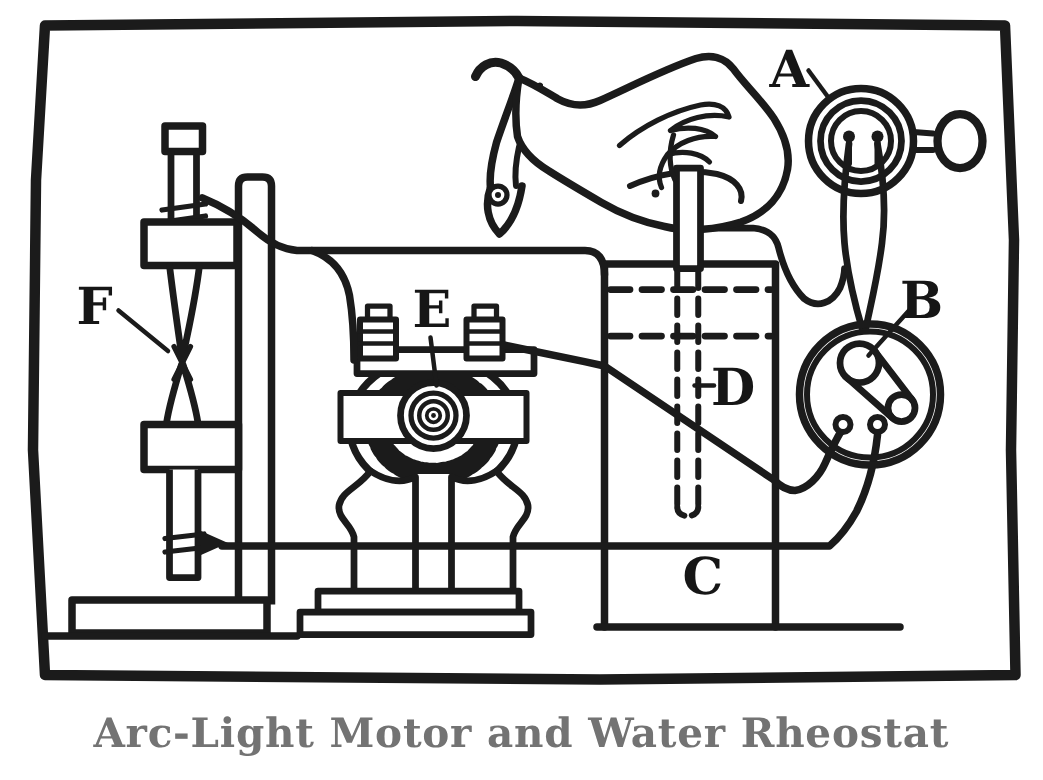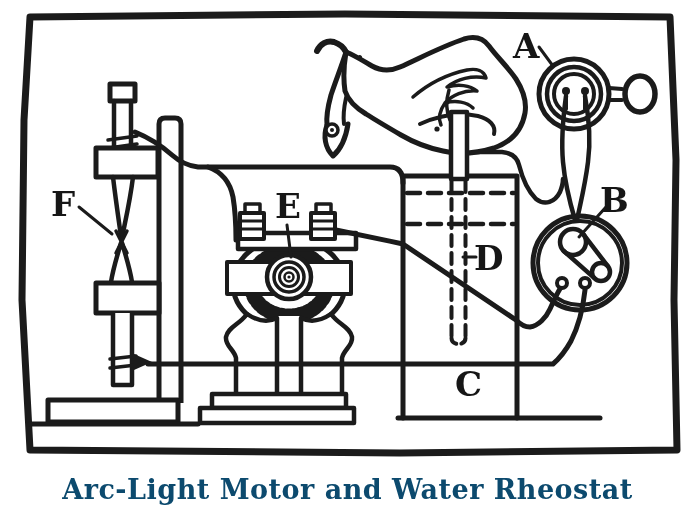--- a/index.html
+++ b/index.html
@@ -5,21 +5,21 @@
   html,body{margin:0;padding:0;background:#fff;}
   .page{position:relative;width:695px;height:520px;background:#fff;overflow:hidden;
         font-family:"DejaVu Serif", serif;}
   svg{position:absolute;top:0;left:0;}
   .ink{stroke:#1b1b1b;fill:none;stroke-linecap:round;stroke-linejoin:round;}
   .wf{stroke:#1b1b1b;fill:#ffffff;stroke-linejoin:round;}
   .solid{fill:#1b1b1b;stroke:none;}
   .lbl{font-family:"DejaVu Serif", serif;font-weight:bold;font-size:34px;fill:#161616;}
   .caption{position:absolute;left:0;top:474px;width:695px;text-align:center;
            font-family:"DejaVu Serif", serif;font-weight:bold;font-size:27px;
-           letter-spacing:0.5px;color:#0c4a6e;}
+           letter-spacing:0.5px;color:#737373;}
 </style>
 </head>
 <body>
 
 <div class="page">
 <svg width="695" height="520" viewBox="0 0 695 520">
 
   <g>
     <path class="ink" stroke-width="7" d="M30,17 L345,14 L670,17 L676,160 L674,300 L677,450 L400,453 L30,450 L22,300 L24,120 Z"></path>
   </g>

